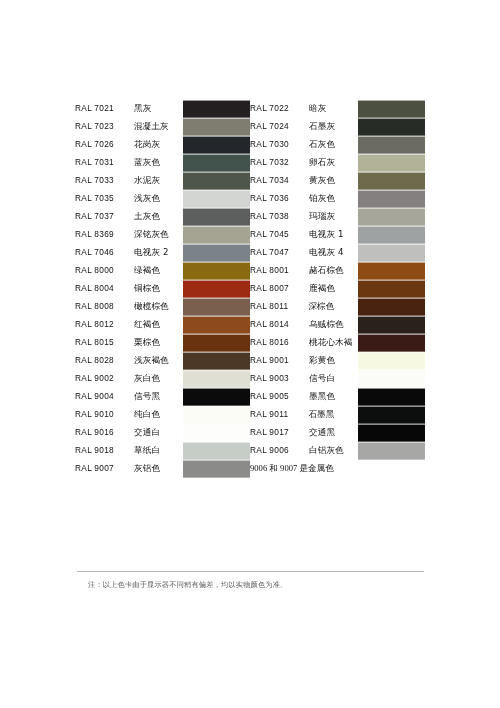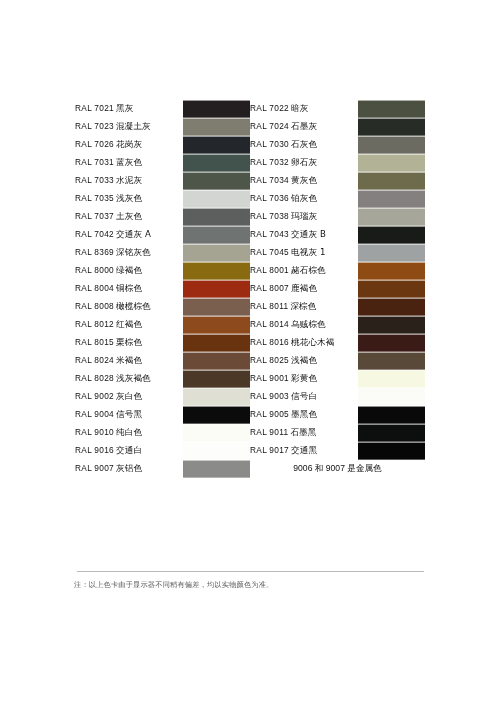--- a/index.html
+++ b/index.html
@@ -51,57 +51,56 @@
     letter-spacing: 0.1px;
     padding-left: 4px;
   }
   td.label .ral {
     font-family: Liberation Sans, sans-serif;
     letter-spacing: 0.3px;
   }
   td.label .cn {
     font-family: "DejaVu Sans", "Liberation Sans", sans-serif;
     font-size: 8.6px;
-    margin-left: 2px;
+    margin-left: 20px;
   }
 
   td.swatch {
     width: 67px;
   }
   td.swatch .chip {
     display: block;
     width: 100%;
     height: 16px;
     border-top: 0.6px solid rgba(255,255,255,0.55);
     border-bottom: 0.6px solid rgba(255,255,255,0.35);
   }
 
   td.note-cell {
     width: 175px;
-    font-family: Liberation Sans, sans-serif;
+    font-family: Liberation Serif, serif;
     font-size: 8.6px;
     color: #111111;
     padding-left: 2px;
     line-height: 11.5px;
     white-space: normal;
-    text-align: center;
   }
 
   #hrule {
     position: absolute;
     left: 77px;
     top: 571px;
     width: 347px;
     height: 1px;
     background: #b9b9b9;
   }
 
   #footnote {
     position: absolute;
-    left: 74px;
+    left: 88px;
     top: 580px;
     width: 330px;
     font-family: "DejaVu Sans", "Liberation Sans", sans-serif;
     font-size: 7.2px;
     color: #5a5a5a;
     letter-spacing: 0.2px;
     white-space: nowrap;
   }
 </style>
 </head>
@@ -184,42 +183,42 @@
           <td class="swatch">
               <span class="chip" style="background: rgb(92, 95, 94);"></span>
             </td>
           <td class="label"><span class="ral">RAL 7038</span><span class="cn">玛瑙灰</span></td>
           <td class="swatch">
               <span class="chip" style="background: rgb(166, 166, 154);"></span>
             </td>
         </tr>
 
 
-        <tr>
-          <td class="label"><span class="ral">RAL 7042</span><span class="cn">交通灰 A</span></td>
-          <td class="swatch">
-              <span class="chip" style="background: rgb(111, 115, 114);"></span>
-            </td>
-          <td class="label"><span class="ral">RAL 7043</span><span class="cn">交通灰 B</span></td>
-          <td class="swatch">
-              <span class="chip" style="background: rgb(25, 27, 25);"></span>
-            </td>
-        </tr>
 
         <tr>
           <td class="label"><span class="ral">RAL 8369</span><span class="cn">深铭灰色</span></td>
           <td class="swatch">
               <span class="chip" style="background: rgb(165, 163, 146);"></span>
             </td>
           <td class="label"><span class="ral">RAL 7045</span><span class="cn">电视灰 1</span></td>
           <td class="swatch">
               <span class="chip" style="background: rgb(158, 162, 163);"></span>
             </td>
         </tr>
 
+        <tr>
+          <td class="label"><span class="ral">RAL 7046</span><span class="cn">电视灰 2</span></td>
+          <td class="swatch">
+              <span class="chip" style="background: rgb(123, 131, 137);"></span>
+            </td>
+          <td class="label"><span class="ral">RAL 7047</span><span class="cn">电视灰 4</span></td>
+          <td class="swatch">
+              <span class="chip" style="background: rgb(191, 192, 190);"></span>
+            </td>
+        </tr>
 
         <tr>
           <td class="label"><span class="ral">RAL 8000</span><span class="cn">绿褐色</span></td>
           <td class="swatch">
               <span class="chip" style="background: rgb(138, 106, 17);"></span>
             </td>
           <td class="label"><span class="ral">RAL 8001</span><span class="cn">赭石棕色</span></td>
           <td class="swatch">
               <span class="chip" style="background: rgb(143, 75, 20);"></span>
             </td>
@@ -265,30 +264,20 @@
               <span class="chip" style="background: rgb(106, 51, 16);"></span>
             </td>
           <td class="label"><span class="ral">RAL 8016</span><span class="cn">桃花心木褐</span></td>
           <td class="swatch">
               <span class="chip" style="background: rgb(59, 27, 22);"></span>
             </td>
         </tr>
 
 
 
-        <tr>
-          <td class="label"><span class="ral">RAL 8024</span><span class="cn">米褐色</span></td>
-          <td class="swatch">
-              <span class="chip" style="background: rgb(107, 74, 56);"></span>
-            </td>
-          <td class="label"><span class="ral">RAL 8025</span><span class="cn">浅褐色</span></td>
-          <td class="swatch">
-              <span class="chip" style="background: rgb(88, 73, 57);"></span>
-            </td>
-        </tr>
 
         <tr>
           <td class="label"><span class="ral">RAL 8028</span><span class="cn">浅灰褐色</span></td>
           <td class="swatch">
               <span class="chip" style="background: rgb(75, 56, 39);"></span>
             </td>
           <td class="label"><span class="ral">RAL 9001</span><span class="cn">彩黄色</span></td>
           <td class="swatch">
               <span class="chip" style="background: rgb(247, 248, 226);"></span>
             </td>
@@ -331,20 +320,30 @@
           <td class="label"><span class="ral">RAL 9016</span><span class="cn">交通白</span></td>
           <td class="swatch">
               <span class="chip" style="background: rgb(253, 253, 251);"></span>
             </td>
           <td class="label"><span class="ral">RAL 9017</span><span class="cn">交通黑</span></td>
           <td class="swatch">
               <span class="chip" style="background: rgb(7, 7, 7);"></span>
             </td>
         </tr>
 
+        <tr>
+          <td class="label"><span class="ral">RAL 9018</span><span class="cn">草纸白</span></td>
+          <td class="swatch">
+              <span class="chip" style="background: rgb(198, 204, 198);"></span>
+            </td>
+          <td class="label"><span class="ral">RAL 9006</span><span class="cn">白铝灰色</span></td>
+          <td class="swatch">
+              <span class="chip" style="background: rgb(167, 167, 165);"></span>
+            </td>
+        </tr>
 
         <tr>
           <td class="label"><span class="ral">RAL 9007</span><span class="cn">灰铝色</span></td>
           <td class="swatch">
               <span class="chip" style="background: rgb(139, 139, 137);"></span>
             </td>
           <td class="note-cell" colspan="2" rowspan="1">9006 和 9007 是金属色</td>
         </tr>
 
       </tbody>

